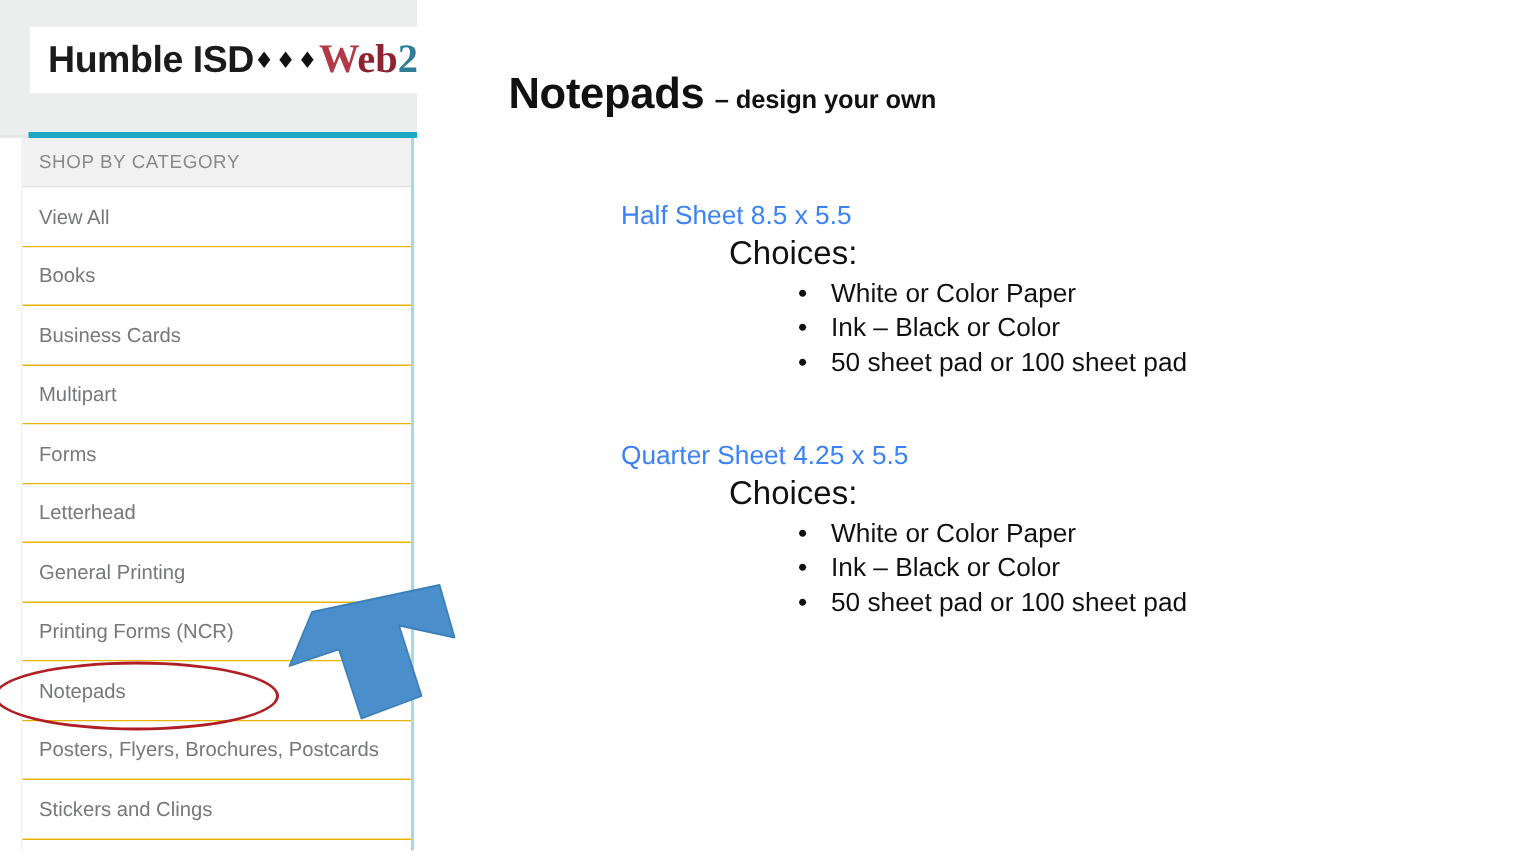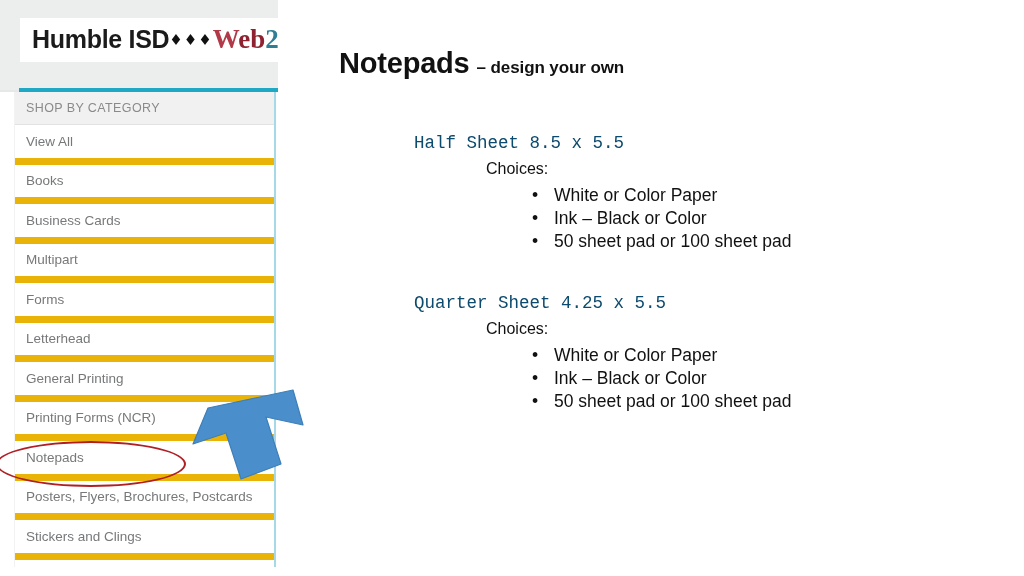--- a/index.html
+++ b/index.html
@@ -116,21 +116,21 @@
     padding-left: 11px;
     box-sizing: border-box;
   }
   #sidebar-header-label {
     font-size: 12.5px;
     color: #8a8a8a;
     letter-spacing: 0.4px;
   }
   .sidebar-item {
     height: 39.5px;
-    border-bottom: 7px solid #eab308;
+    border-bottom: 1px solid #eab308;
     display: flex;
     align-items: center;
     padding-left: 11px;
     box-sizing: border-box;
     background: #ffffff;
   }
   .sidebar-item-label {
     font-size: 13.5px;
     color: #77787a;
     white-space: nowrap;
@@ -188,27 +188,26 @@
 
   .product-block {
     position: absolute;
     left: 124px;
   }
   #block-half { top: 130px; }
   #block-quarter { top: 290px; }
 
   .product-heading {
     font-size: 17.5px;
-    color: #0c4a6e;
+    color: #3b82f6;
     line-height: 26px;
     white-space: nowrap;
-    font-family: Liberation Mono, monospace;
   }
   .choices-label {
-    font-size: 16px;
+    font-size: 22px;
     color: #111111;
     line-height: 26px;
     margin-left: 72px;
     white-space: nowrap;
   }
   .choices-list {
     margin: 0;
     padding: 0;
     list-style: none;
     margin-left: 118px;

